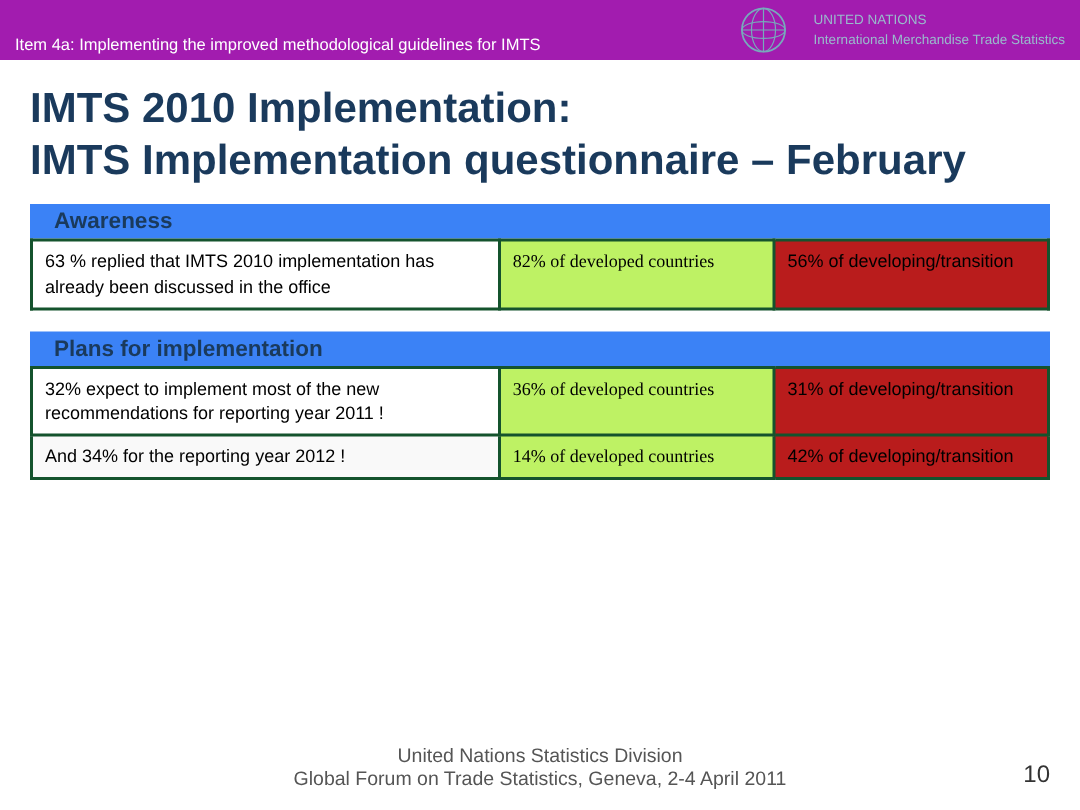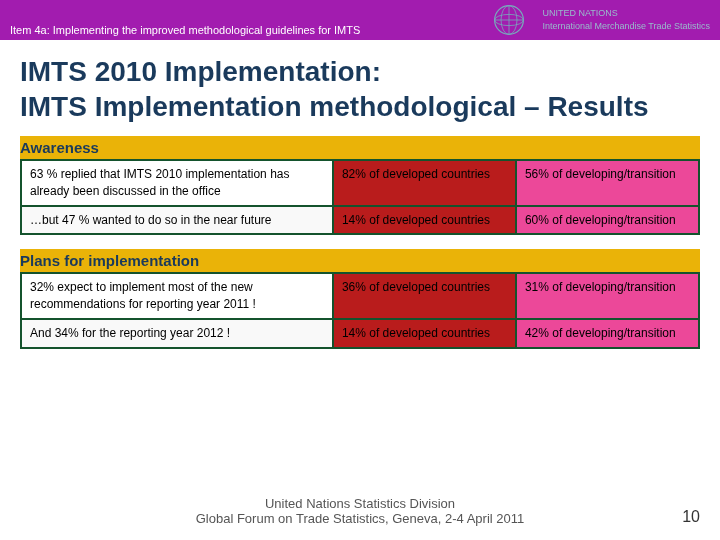--- a/index.html
+++ b/index.html
@@ -40,46 +40,47 @@
       font-size: 28px;
       font-weight: bold;
       color: #1a3a5c;
       line-height: 1.25;
       margin-bottom: 12px;
     }
     .section-title {
       font-size: 15px;
       font-weight: bold;
       color: #1a3a5c;
-      background: #eab308;
-      padding: 3px 0;
+      background: #3b82f6;
+      padding: 3px 16px;
       margin-bottom: 0;
     }
     table.data-table {
       width: 100%;
       border-collapse: collapse;
       margin-bottom: 14px;
       font-size: 12px;
     }
     table.data-table td {
       border: 2px solid #14532d;
       padding: 5px 8px;
       vertical-align: top;
       line-height: 1.4;
     }
     table.data-table td:first-child {
       width: 46%;
     }
     table.data-table td:nth-child(2) {
       width: 27%;
-      background: #b91c1c;
+      background: #bef264;
+      font-family: Liberation Serif, serif;
     }
     table.data-table td:nth-child(3) {
       width: 27%;
-      background: #ec4899;
+      background: #b91c1c;
     }
     table.data-table tr:nth-child(odd) td:first-child {
       background: #fff;
     }
     table.data-table tr:nth-child(even) td:first-child {
       background: #f9f9f9;
     }
     .footer {
       text-align: center;
       font-size: 13px;
@@ -112,35 +113,30 @@
       <ellipse cx="20" cy="20" rx="18" ry="7" fill="none" stroke="#7ab" stroke-width="1"></ellipse>
     </svg>
     <span class="header-title-text" style="white-space:pre-line; font-size:9px; color:#9bc;">UNITED NATIONS
 International Merchandise Trade Statistics</span>
   </div>
 </div>
 
 <div id="main-content">
   <div id="page-title">
     <span>IMTS 2010 Implementation:</span><br>
-    <span>IMTS Implementation methodological – Results</span>
+    <span>IMTS Implementation questionnaire – February</span>
   </div>
 
   <div class="section-title">Awareness</div>
   <table class="data-table">
     <tbody id="awareness-tbody">
     <tr>
           <td>63 % replied that IMTS 2010 implementation has already been discussed in the office</td>
           <td>82% of developed countries</td>
           <td>56% of developing/transition</td>
-        </tr>
-        <tr>
-          <td>…but 47 % wanted to do so in the near future</td>
-          <td>14% of developed countries</td>
-          <td>60% of developing/transition</td>
         </tr>
       </tbody>
   </table>
 
   <div class="section-title">Plans for implementation</div>
   <table class="data-table">
     <tbody id="plans-tbody">
     <tr>
           <td>32% expect to implement most of the new recommendations for reporting year 2011 !</td>
           <td>36% of developed countries</td>

